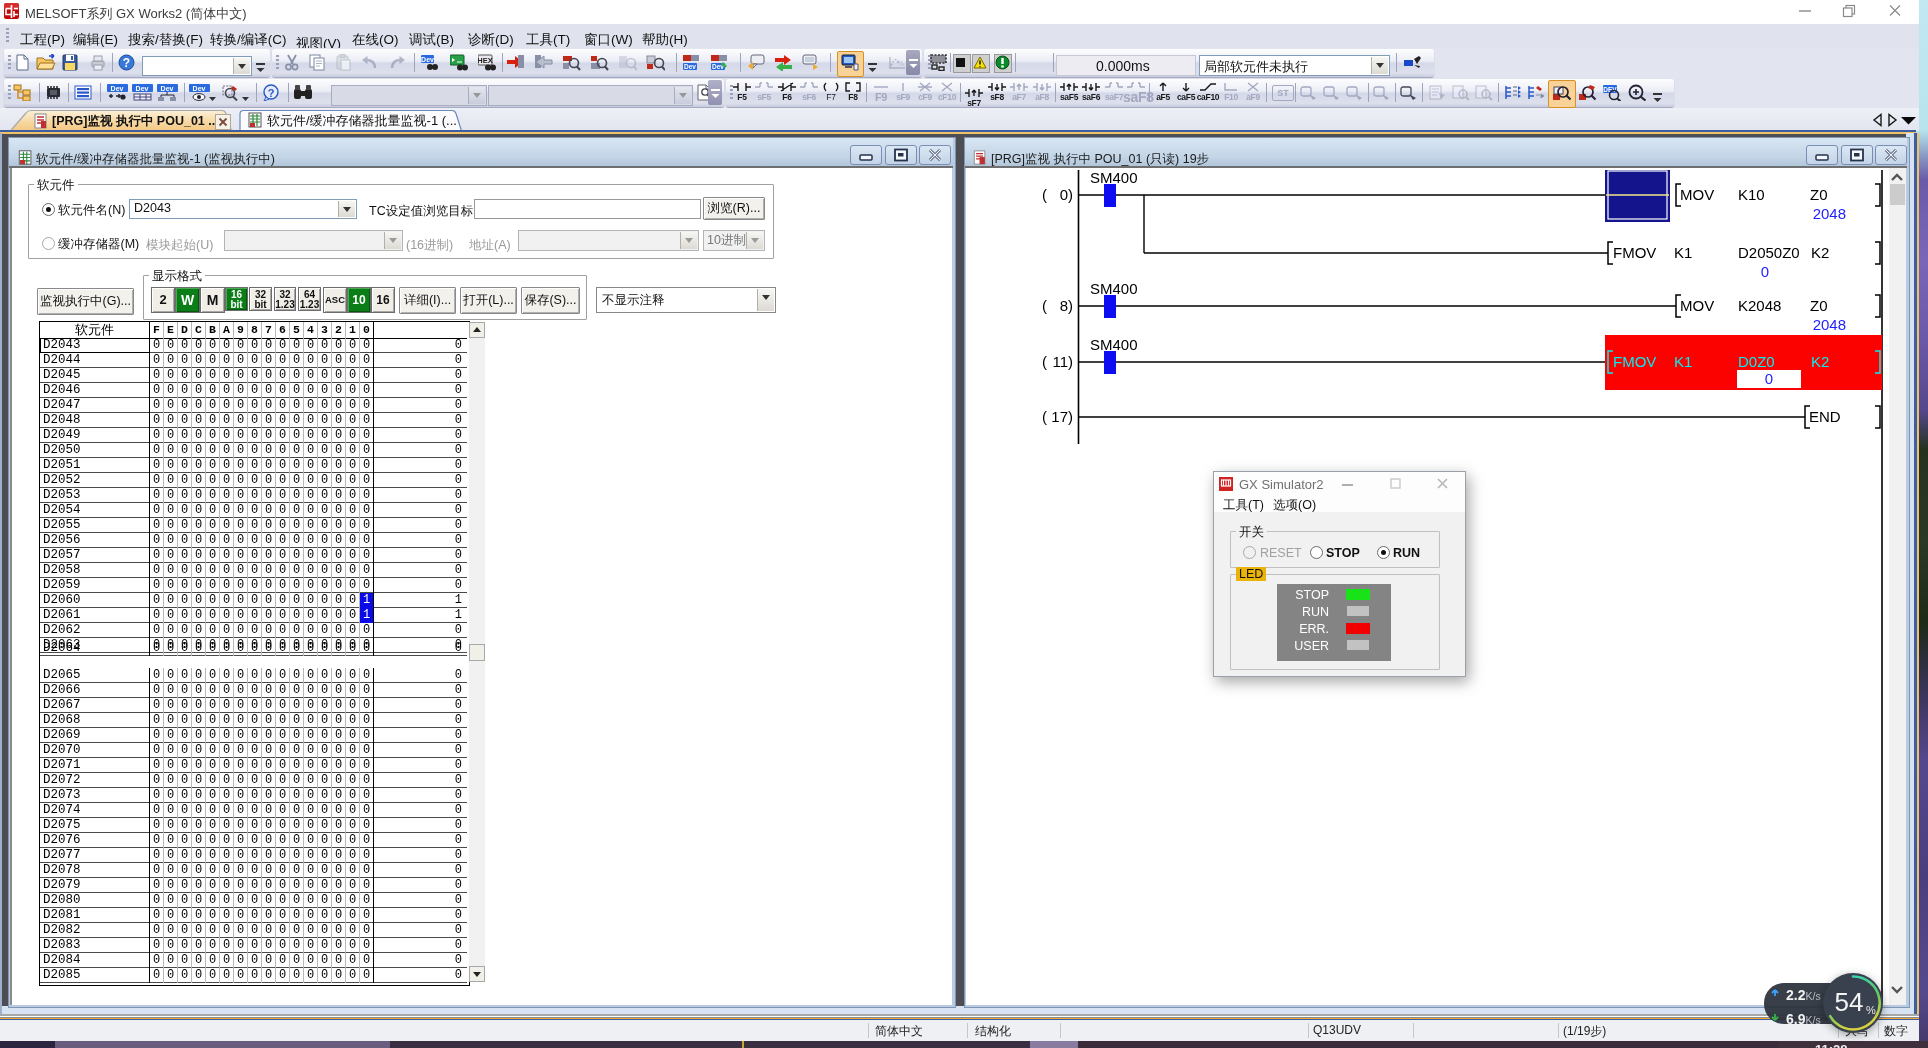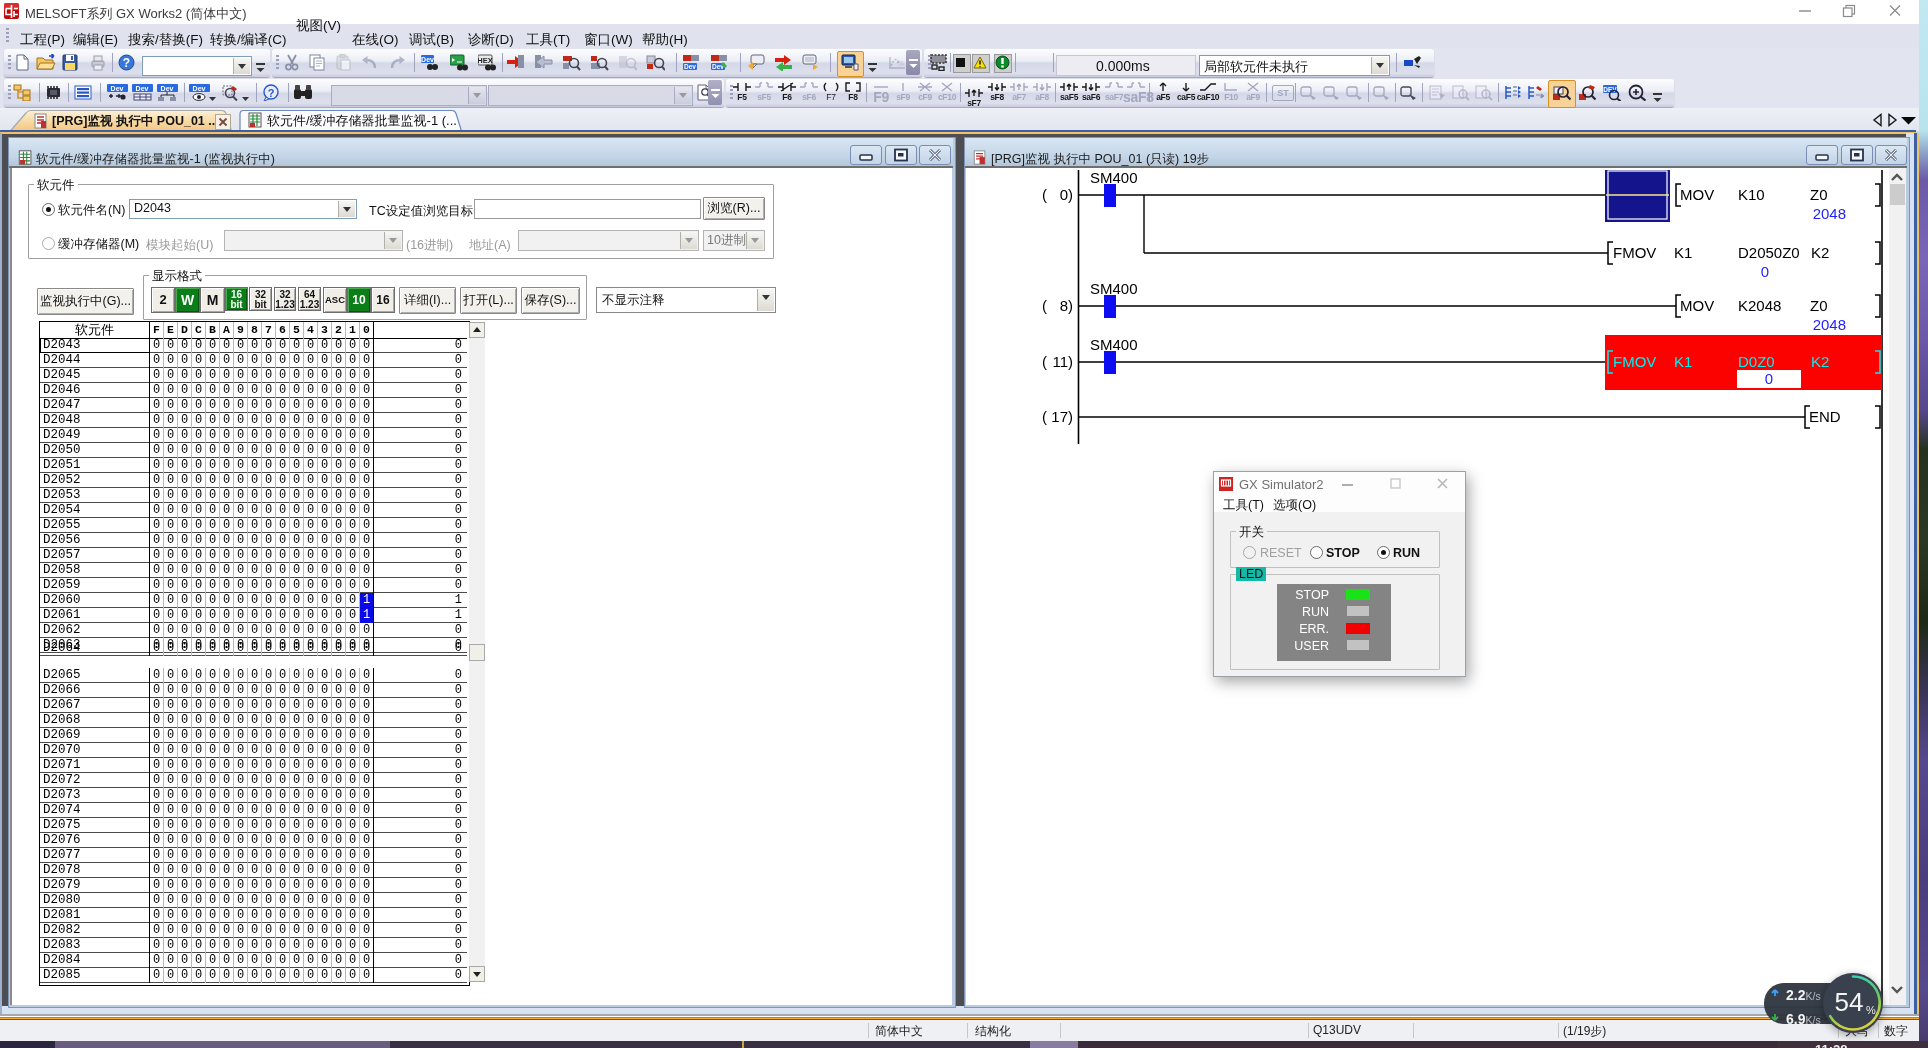--- a/index.html
+++ b/index.html
@@ -75,21 +75,21 @@
   <rect x="49.5" y="6" width="8.5" height="8.5" fill="#fff" stroke="#8a8a8a" stroke-width="1.2"></rect>
   <path d="M96 3.5l10 10M106 3.5l-10 10" stroke="#8a8a8a" stroke-width="1.2"></path>
 </svg>
 
 <div class="abs" id="menubar"></div>
 <div class="abs" style="left:6px;top:28px;width:3px;height:16px;background-image:repeating-linear-gradient(#9aa0b8 0 2px,transparent 2px 4px);"></div>
 <div class="menuitem" style="left:20px;top:31px">工程(P)</div>
 <div class="menuitem" style="left:73px;top:31px">编辑(E)</div>
 <div class="menuitem" style="left:128px;top:31px">搜索/替换(F)</div>
 <div class="menuitem" style="left:210px;top:31px">转换/编译(C)</div>
-<div class="menuitem" style="left:296px;top:17px">视图(V)</div>
+<div class="menuitem" style="left:296px;top:35px">视图(V)</div>
 <div class="menuitem" style="left:352px;top:31px">在线(O)</div>
 <div class="menuitem" style="left:409px;top:31px">调试(B)</div>
 <div class="menuitem" style="left:468px;top:31px">诊断(D)</div>
 <div class="menuitem" style="left:526px;top:31px">工具(T)</div>
 <div class="menuitem" style="left:584px;top:31px">窗口(W)</div>
 <div class="menuitem" style="left:642px;top:31px">帮助(H)</div>
 
 <div class="abs" id="toolzone"></div>
 
 <div class="tbgroup" style="left:4px;top:49px;width:266px;"></div>
@@ -421,21 +421,21 @@
       <div class="abs" style="left:840px;top:82px;width:26px;height:24px;text-align:center;">
         <svg width="26" height="10" viewBox="0 0 26 10" style="display:block;margin:0 auto;">
           <path d="M10 1H6v8h4M16 1h4v8h-4" stroke="#1a1a1a" stroke-width="1.4" fill="none" transform="translate(0,0)"></path>
         </svg>
         <div style="font-size:8.5px;font-weight:bold;color:#1a1a1a;line-height:10px;letter-spacing:-0.3px;">F8</div>
       </div>
       <div class="abs" style="left:868px;top:82px;width:26px;height:24px;text-align:center;">
         <svg width="26" height="10" viewBox="0 0 26 10" style="display:block;margin:0 auto;">
           <path d="M6 5h14" stroke="#a3a8c0" stroke-width="1.4" fill="none" transform="translate(0,0)"></path>
         </svg>
-        <div style="font-size:14px;font-weight:bold;color:#a3a8c0;line-height:10px;letter-spacing:-0.3px;">F9</div>
+        <div style="font-size:11px;font-weight:bold;color:#a3a8c0;line-height:10px;letter-spacing:-0.3px;">F9</div>
       </div>
       <div class="abs" style="left:890px;top:82px;width:26px;height:24px;text-align:center;">
         <svg width="26" height="10" viewBox="0 0 26 10" style="display:block;margin:0 auto;">
           <path d="M13 1v8" stroke="#a3a8c0" stroke-width="1.4" fill="none" transform="translate(0,0)"></path>
         </svg>
         <div style="font-size:8.5px;font-weight:bold;color:#a3a8c0;line-height:10px;letter-spacing:-0.3px;">sF9</div>
       </div>
       <div class="abs" style="left:912px;top:82px;width:26px;height:24px;text-align:center;">
         <svg width="26" height="10" viewBox="0 0 26 10" style="display:block;margin:0 auto;">
           <path d="M6 5h14M8 9L18 1M8 1l10 8" stroke="#a3a8c0" stroke-width="1.4" fill="none" transform="translate(0,0)"></path>
@@ -1728,21 +1728,21 @@
 <div class="abs" style="left:1273px;top:497px;font-size:12.5px;color:#111;">选项(O)</div>
 <div class="gbox" style="left:1230px;top:531px;width:208px;height:35px;border-color:#c0c0c0;"></div>
 <div class="glabel" style="left:1236px;top:524px;background:#f1f1f1;font-size:12.5px;">开关</div>
 <div class="radio dis" style="left:1243px;top:546px;background:#f1f1f1;"></div>
 <div class="abs" style="left:1260px;top:546px;font-size:12.5px;color:#a0a0a0;">RESET</div>
 <div class="radio" style="left:1310px;top:546px;"></div>
 <div class="abs" style="left:1326px;top:546px;font-size:12.5px;color:#111;font-weight:bold;">STOP</div>
 <div class="radio on" style="left:1377px;top:546px;"></div>
 <div class="abs" style="left:1393px;top:546px;font-size:12.5px;color:#111;font-weight:bold;">RUN</div>
 <div class="gbox" style="left:1230px;top:574px;width:208px;height:94px;border-color:#c0c0c0;"></div>
-<div class="glabel" style="left:1236px;top:567px;background:#14b8a6;font-size:12.5px;">LED</div>
+<div class="glabel" style="left:1236px;top:567px;background:#eab308;font-size:12.5px;">LED</div>
 <div class="abs" style="left:1277px;top:584px;width:114px;height:77px;background:#848484;"></div>
 <div class="abs" style="left:1281px;top:588px;width:48px;text-align:right;font-size:12.5px;color:#fff;">STOP</div>
 <div class="abs" style="left:1281px;top:605px;width:48px;text-align:right;font-size:12.5px;color:#fff;">RUN</div>
 <div class="abs" style="left:1281px;top:622px;width:48px;text-align:right;font-size:12.5px;color:#fff;">ERR.</div>
 <div class="abs" style="left:1281px;top:639px;width:48px;text-align:right;font-size:12.5px;color:#fff;">USER</div>
 <div class="abs" style="left:1346px;top:589px;width:24px;height:11px;background:#19e219;"></div>
 <div class="abs" style="left:1347px;top:606px;width:22px;height:10px;background:#c2c2c2;"></div>
 <div class="abs" style="left:1346px;top:623px;width:24px;height:11px;background:#f20000;"></div>
 <div class="abs" style="left:1347px;top:640px;width:22px;height:10px;background:#c2c2c2;"></div>
 

